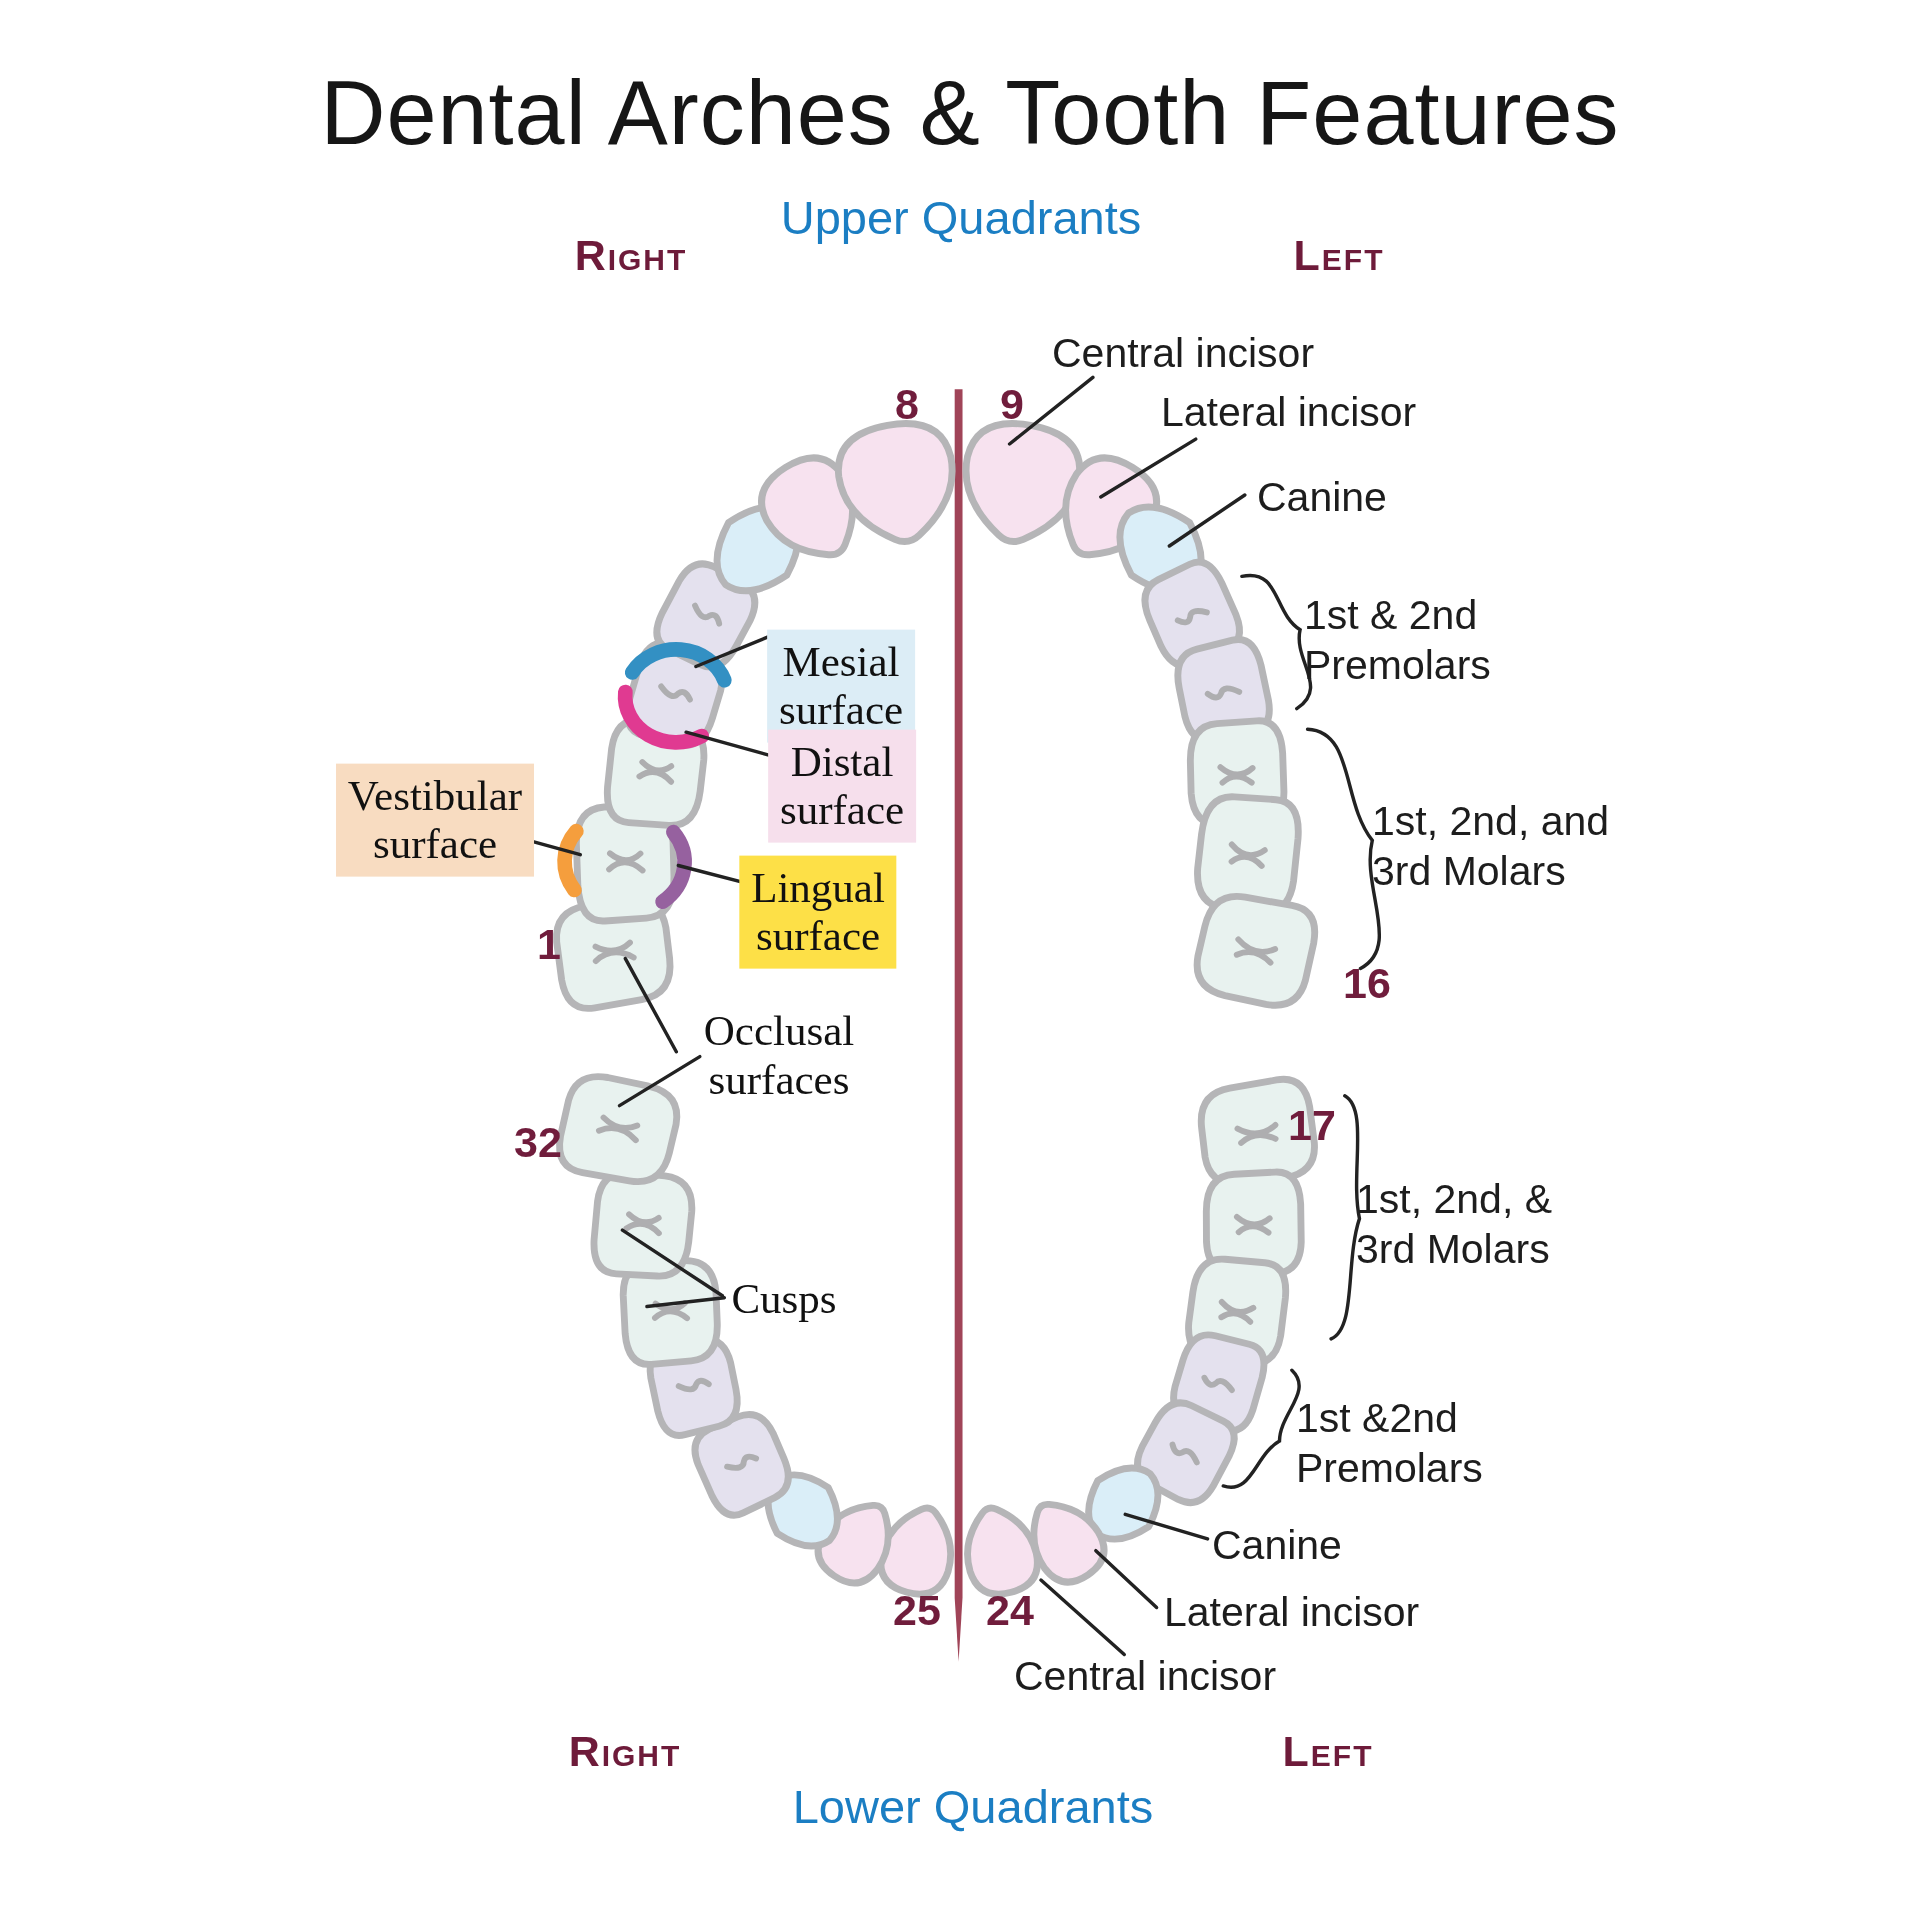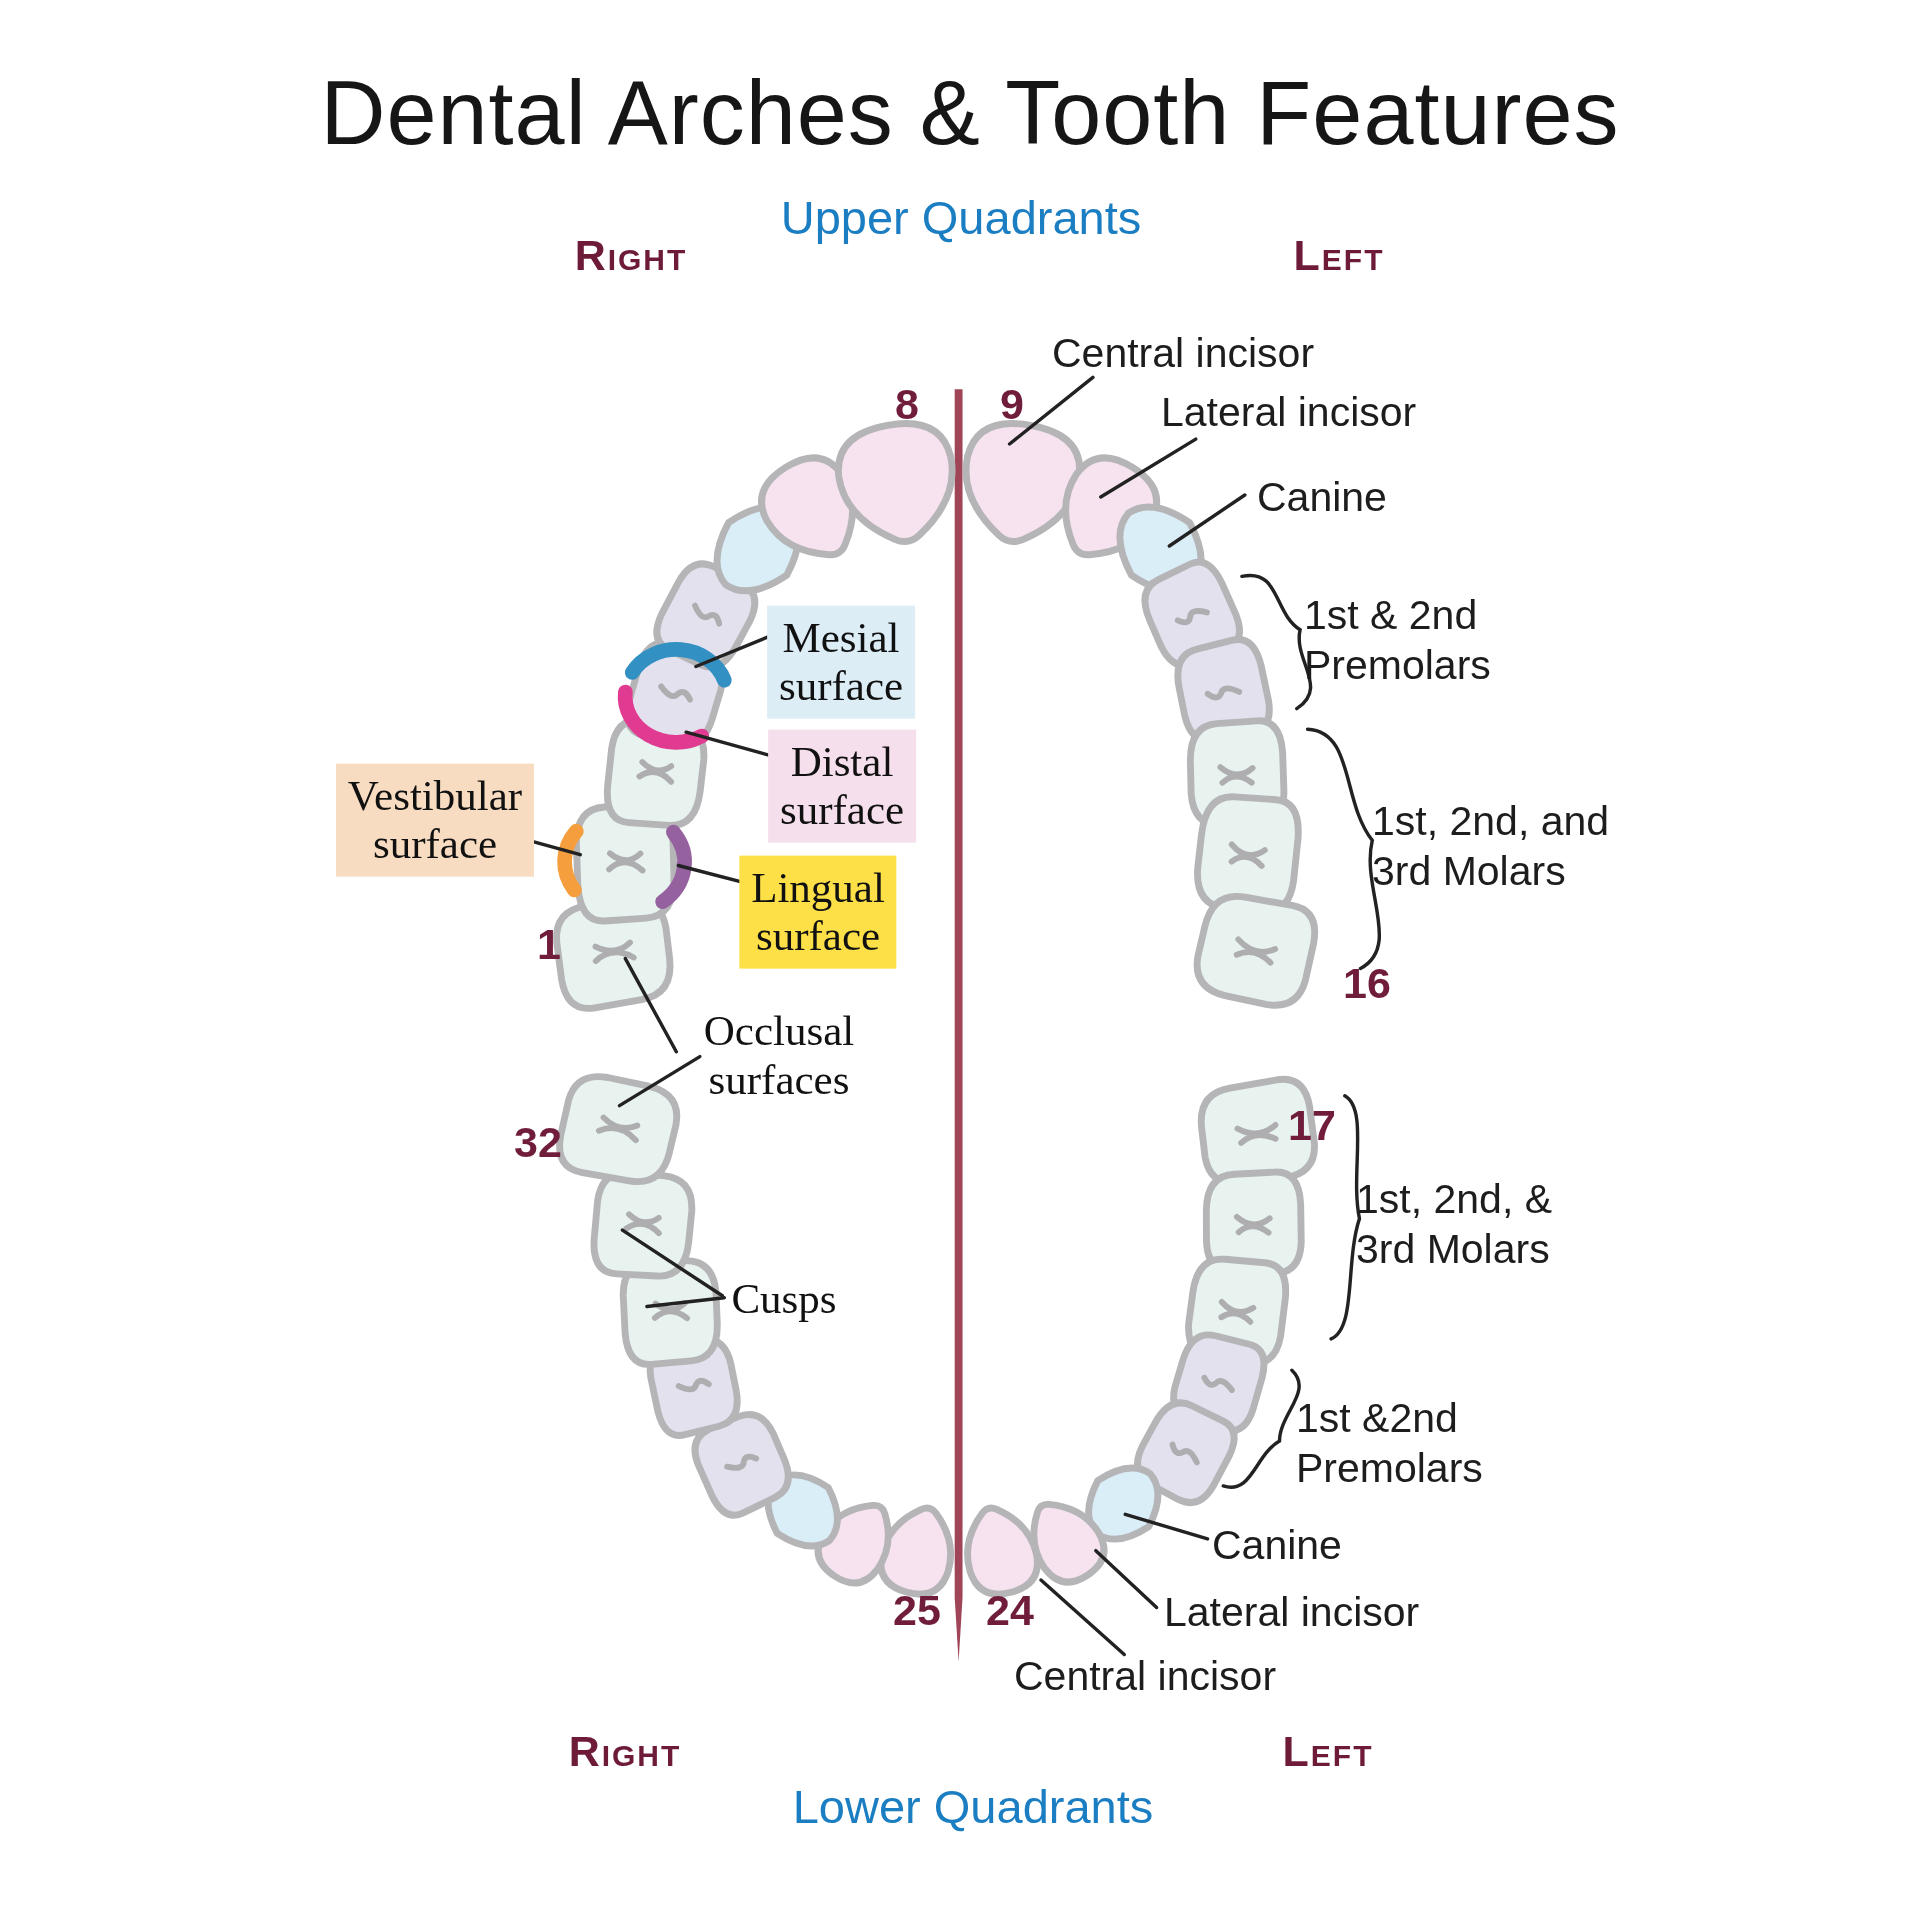--- a/index.html
+++ b/index.html
@@ -32,21 +32,21 @@
   #central-incisor-top{left:1052px;top:353px;}
   #lateral-incisor-top{left:1161px;top:412px;}
   #canine-top{left:1257px;top:497px;}
   #premolars-top{left:1304px;top:640px;}
   #molars-top{left:1372px;top:846px;}
   #molars-bottom{left:1356px;top:1224px;}
   #premolars-bottom{left:1296px;top:1443px;}
   #canine-bottom{left:1212px;top:1545px;}
   #lateral-incisor-bottom{left:1164px;top:1612px;}
   #central-incisor-bottom{left:1014px;top:1676px;}
-  #mesial-label{left:841px;top:662px;background:#dcedf6;}
+  #mesial-label{left:841px;top:686px;background:#dcedf6;}
   #distal-label{left:842px;top:778px;background:#f6dfec;margin-top:8px;}
   #lingual-label{left:818px;top:912px;background:#fde047;}
   #vestibular-label{left:435px;top:820px;background:#f8dcc1;}
   #occlusal-label{left:779px;top:1056px;}
   #cusps-label{left:784px;top:1299px;}
 </style>
 </head>
 <body>
 
 <div class="stage">

